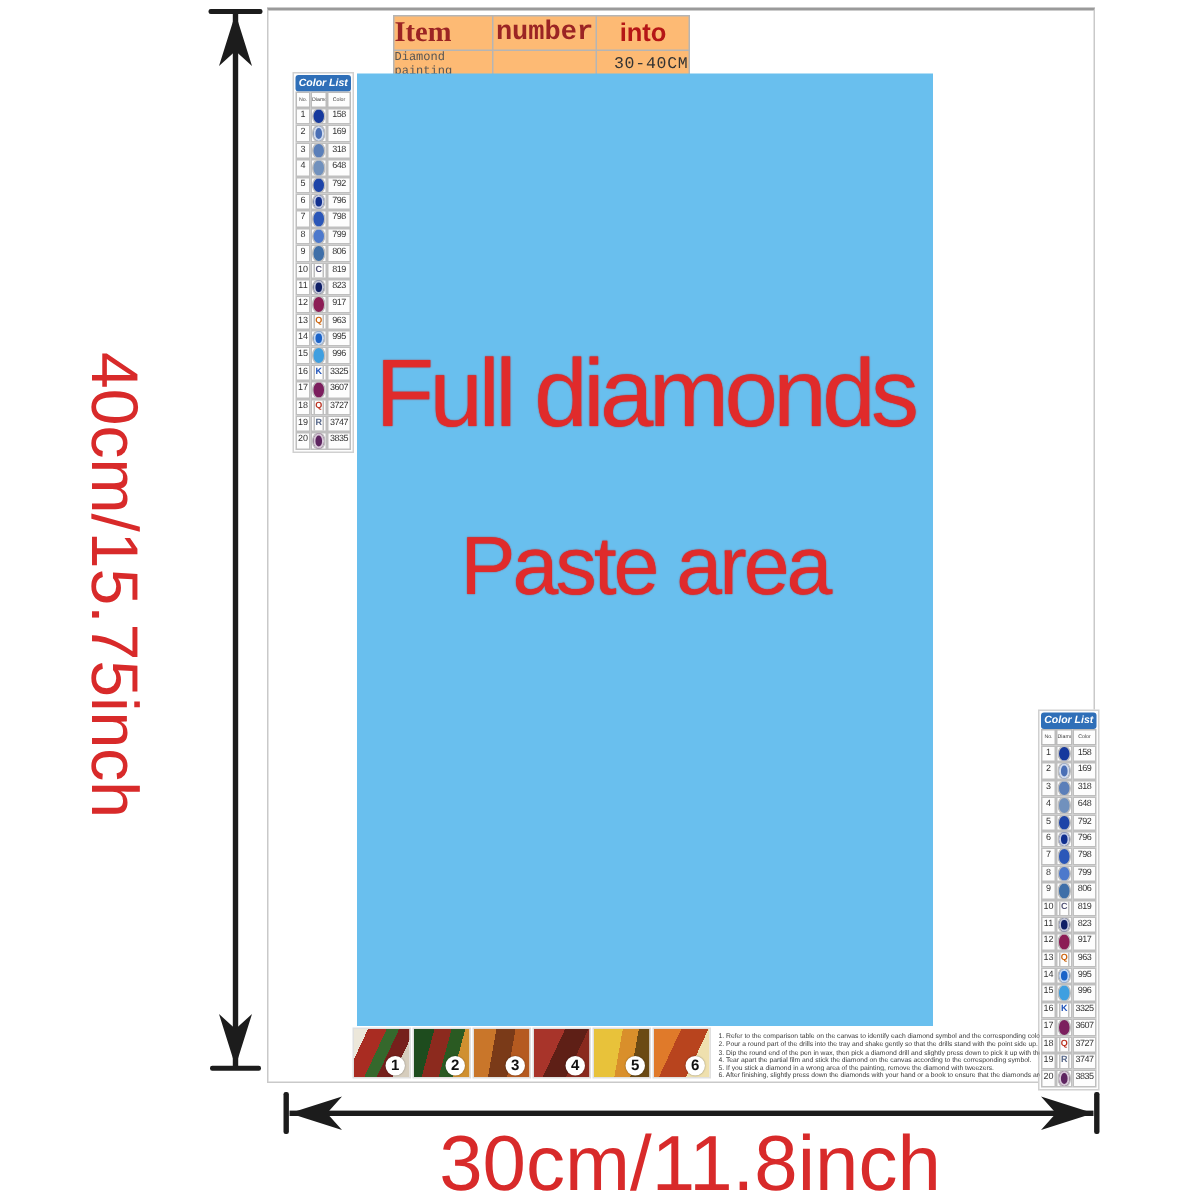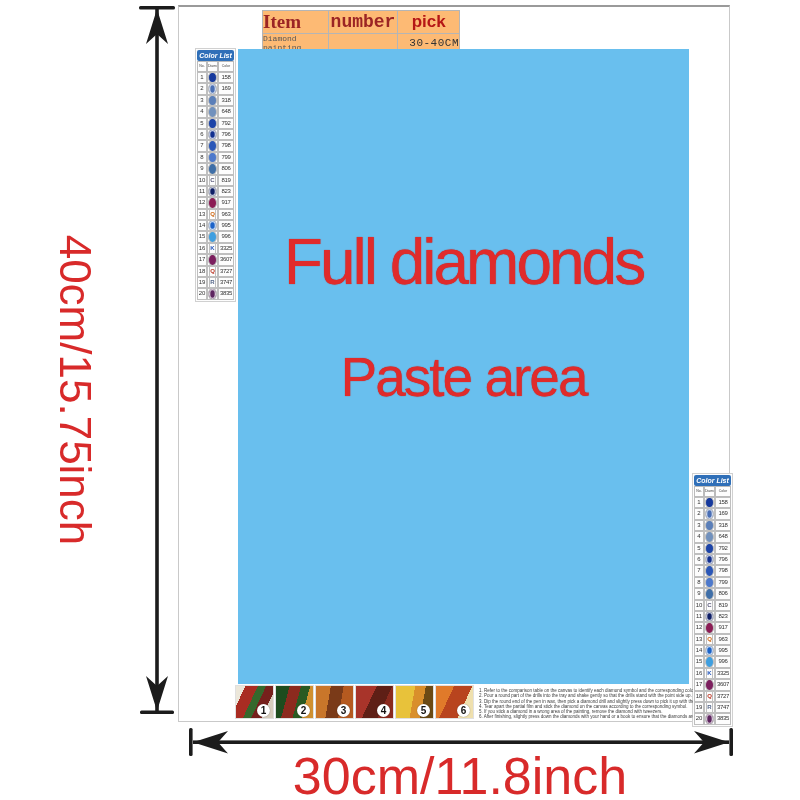--- a/index.html
+++ b/index.html
@@ -15,21 +15,21 @@
   .it-h{height:18px;text-align:left;}
   .it-item{font-family:"Liberation Serif",serif;font-size:19px;color:#9b2424;font-weight:600;
            padding-left:5px;width:64px;}
   .it-number{font-family:Liberation Mono, monospace;font-size:18px;color:#9b2424;font-weight:600;
              width:68px;text-align:center;}
   .it-size{font-size:17px;color:#b51616;font-weight:bold;width:60px;text-align:center;}
   .it-r{height:15px;font-family:Liberation Mono, monospace;}
   .it-name{font-size:8px;color:#555;padding-left:4px;}
   .it-sizeval{font-size:11px;color:#333;text-align:right;letter-spacing:.5px;}
   
-  .paste-area{position:absolute;left:59px;top:42px;width:451px;height:635px;background:#69bfee;
+  .paste-area{position:absolute;left:59px;top:42px;width:384px;height:635px;background:#69bfee;
               text-align:center;}
   .paste-l1{margin-top:176px;font-size:64px;letter-spacing:-3px;color:#e02b2b;
             text-shadow:0 0 1px #b02020;}
   .paste-l2{margin-top:46px;font-size:55px;letter-spacing:-2px;color:#e02b2b;
             text-shadow:0 0 1px #b02020;}
   
   .color-list{position:absolute;width:41px;background:#fdfdfd;border:1px solid #d0d0d0;
               box-sizing:border-box;padding:1px;}
   .color-list.left{left:16px;top:41px;}
   .color-list.right{left:513px;top:466px;}
@@ -84,21 +84,21 @@
   </svg>
   <div class="dim-v" style="color: rgb(216, 42, 42);">40cm/15.75inch</div>
 
   <div class="paper">
 
     <table class="item-table">
       <tbody>
           <tr class="it-h">
         <th class="it-item">Item</th>
         <th class="it-number">number</th>
-        <th class="it-size">pick</th>
+        <th class="it-size">into</th>
       </tr>
       <tr class="it-r">
         <td class="it-name">Diamond painting</td>
         <td></td>
         <td class="it-sizeval">30-40CM</td>
       </tr>
     </tbody>
       </table>
 
     <div class="paste-area" style="background: rgb(105, 191, 238);">

